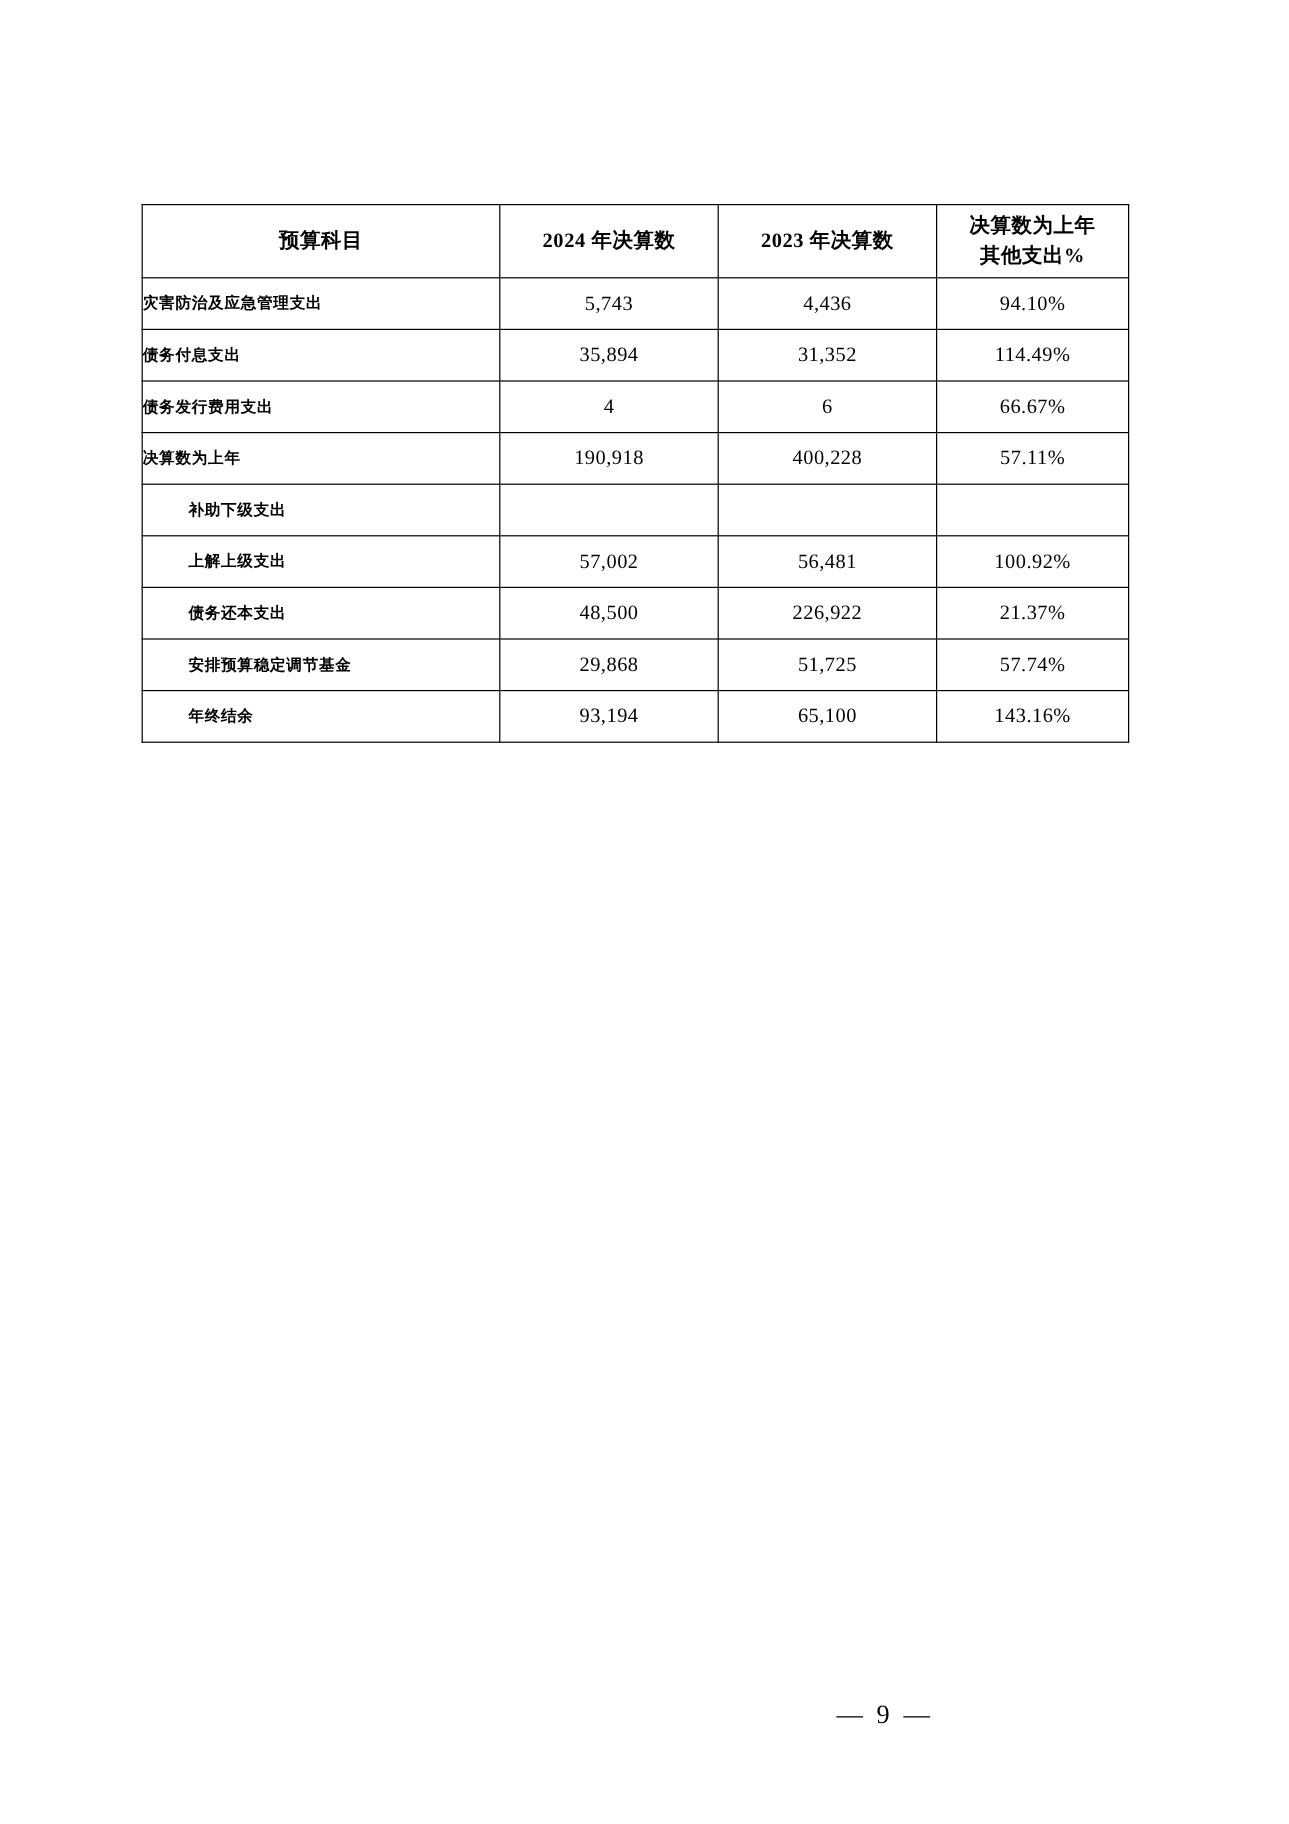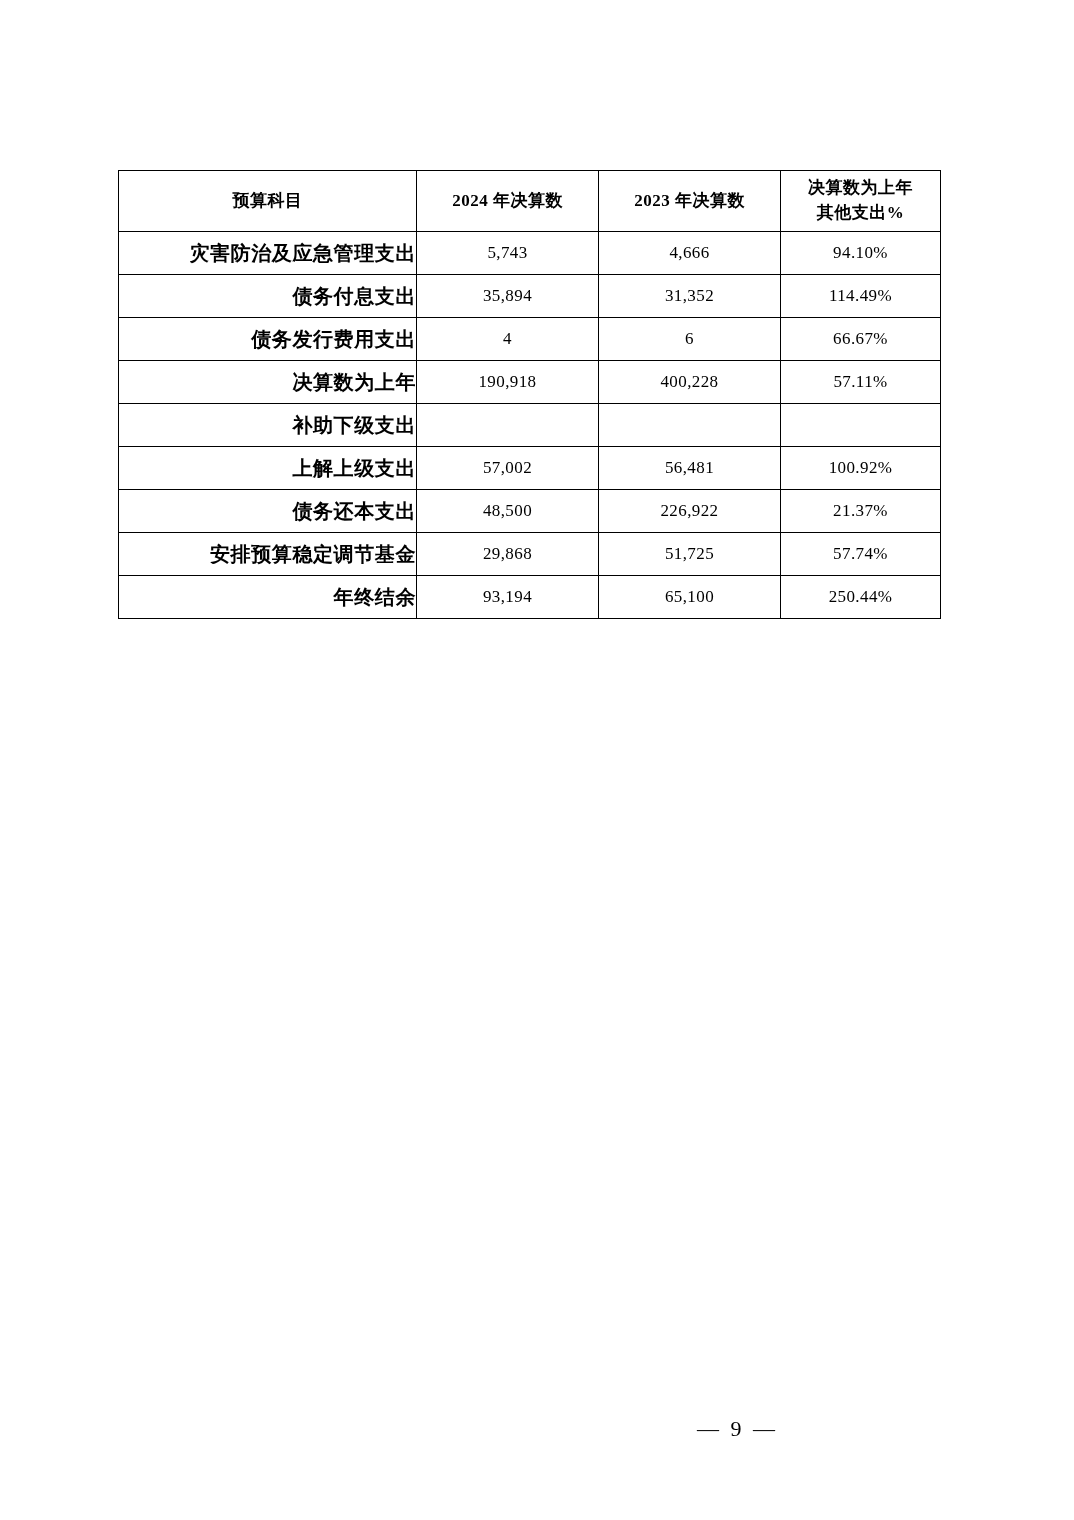--- a/index.html
+++ b/index.html
@@ -48,25 +48,25 @@
     font-weight: bold;
     font-size: 17px;
     line-height: 1.45;
     letter-spacing: 0.5px;
   }
   th.hd .sub {
     display: block;
   }
   td.rowname {
     height: 42px;
-    font-size: 20px;
+    font-size: 13px;
     font-weight: bold;
     letter-spacing: 0.6px;
     padding-left: 14px;
-    text-align: right;
+    text-align: left;
   }
   td.rowname.indent1 {
     padding-left: 38px;
     margin-left: 40px;
   }
   td.num {
     height: 42px;
     font-size: 17px;
     text-align: center;
     padding-right: 16px;
@@ -103,21 +103,21 @@
           <th class="hd">
             <span class="sub">决算数为上年</span>
             <span class="sub">其他支出%</span>
           </th>
         </tr>
       </thead>
       <tbody id="table-body">
           <tr>
             <td class="rowname">灾害防治及应急管理支出</td>
             <td class="num">5,743</td>
-            <td class="num">4,666</td>
+            <td class="num">4,436</td>
             <td class="num">94.10%</td>
           </tr>
           <tr>
             <td class="rowname">债务付息支出</td>
             <td class="num">35,894</td>
             <td class="num">31,352</td>
             <td class="num">114.49%</td>
           </tr>
           <tr>
             <td class="rowname">债务发行费用支出</td>
@@ -152,21 +152,21 @@
           <tr>
             <td class="rowname indent1">安排预算稳定调节基金</td>
             <td class="num">29,868</td>
             <td class="num">51,725</td>
             <td class="num">57.74%</td>
           </tr>
           <tr>
             <td class="rowname indent1">年终结余</td>
             <td class="num">93,194</td>
             <td class="num">65,100</td>
-            <td class="num">250.44%</td>
+            <td class="num">143.16%</td>
           </tr>
         </tbody>
     </table>
   </div>
 
   <div class="page-number">— 9 —</div>
 
 </div>
 
 </body></html>

